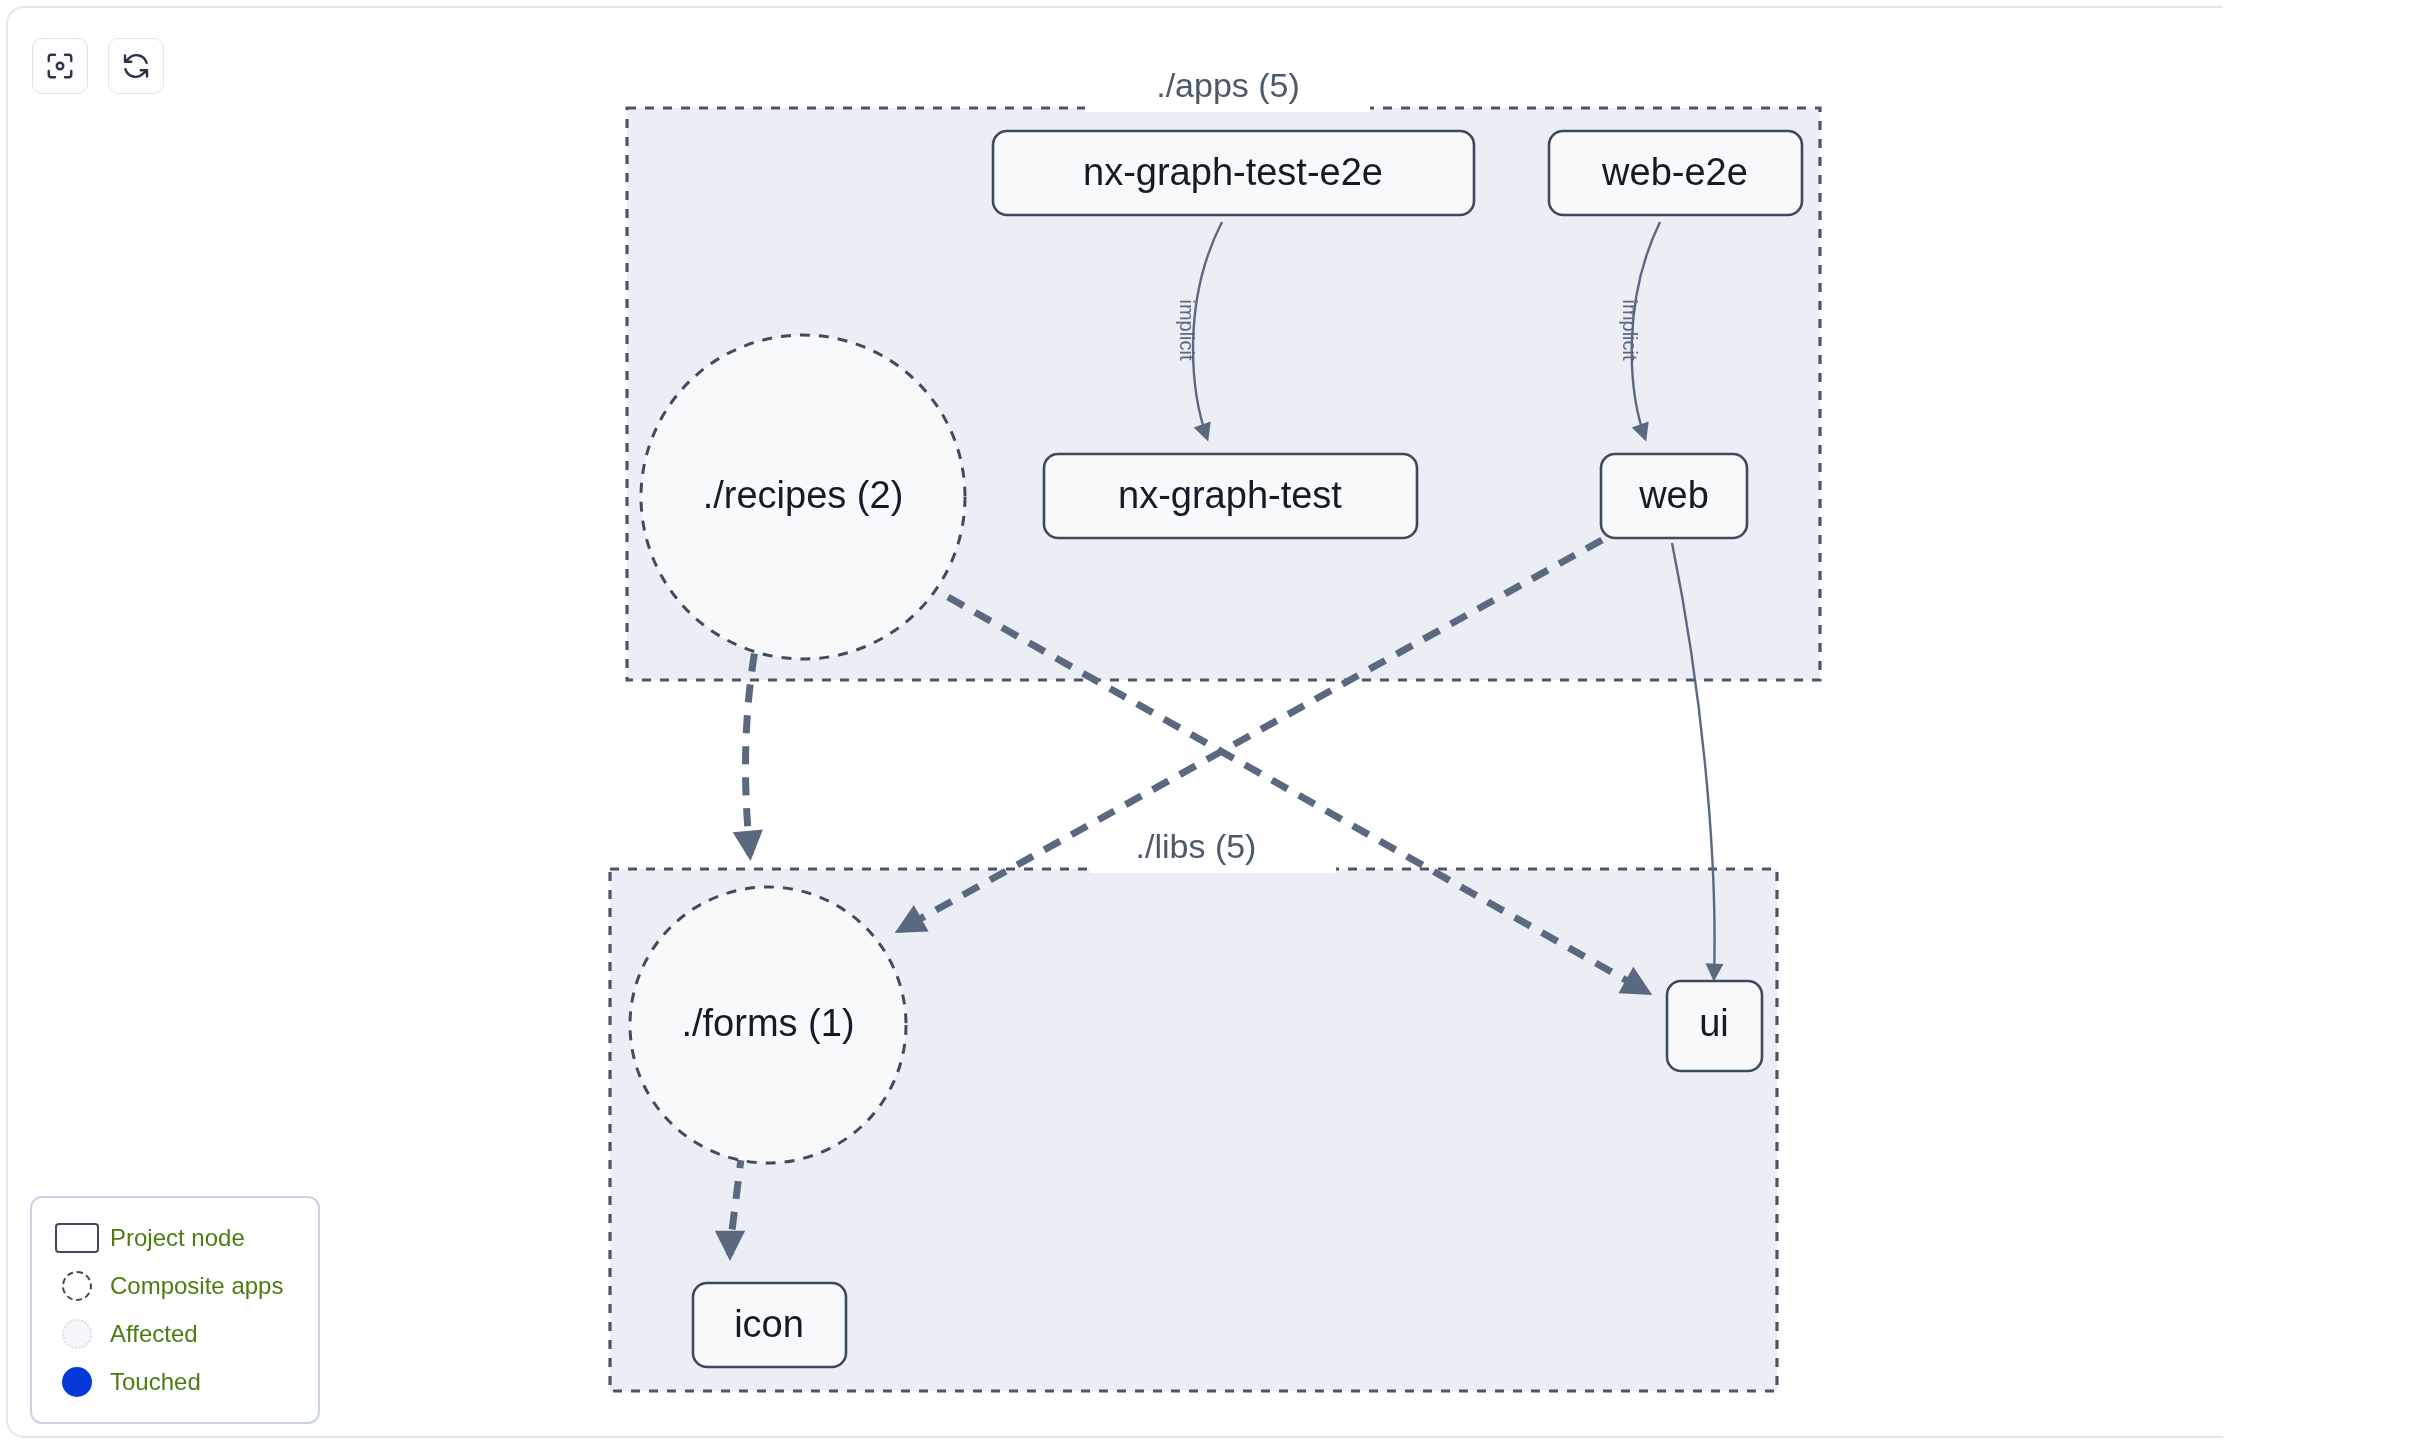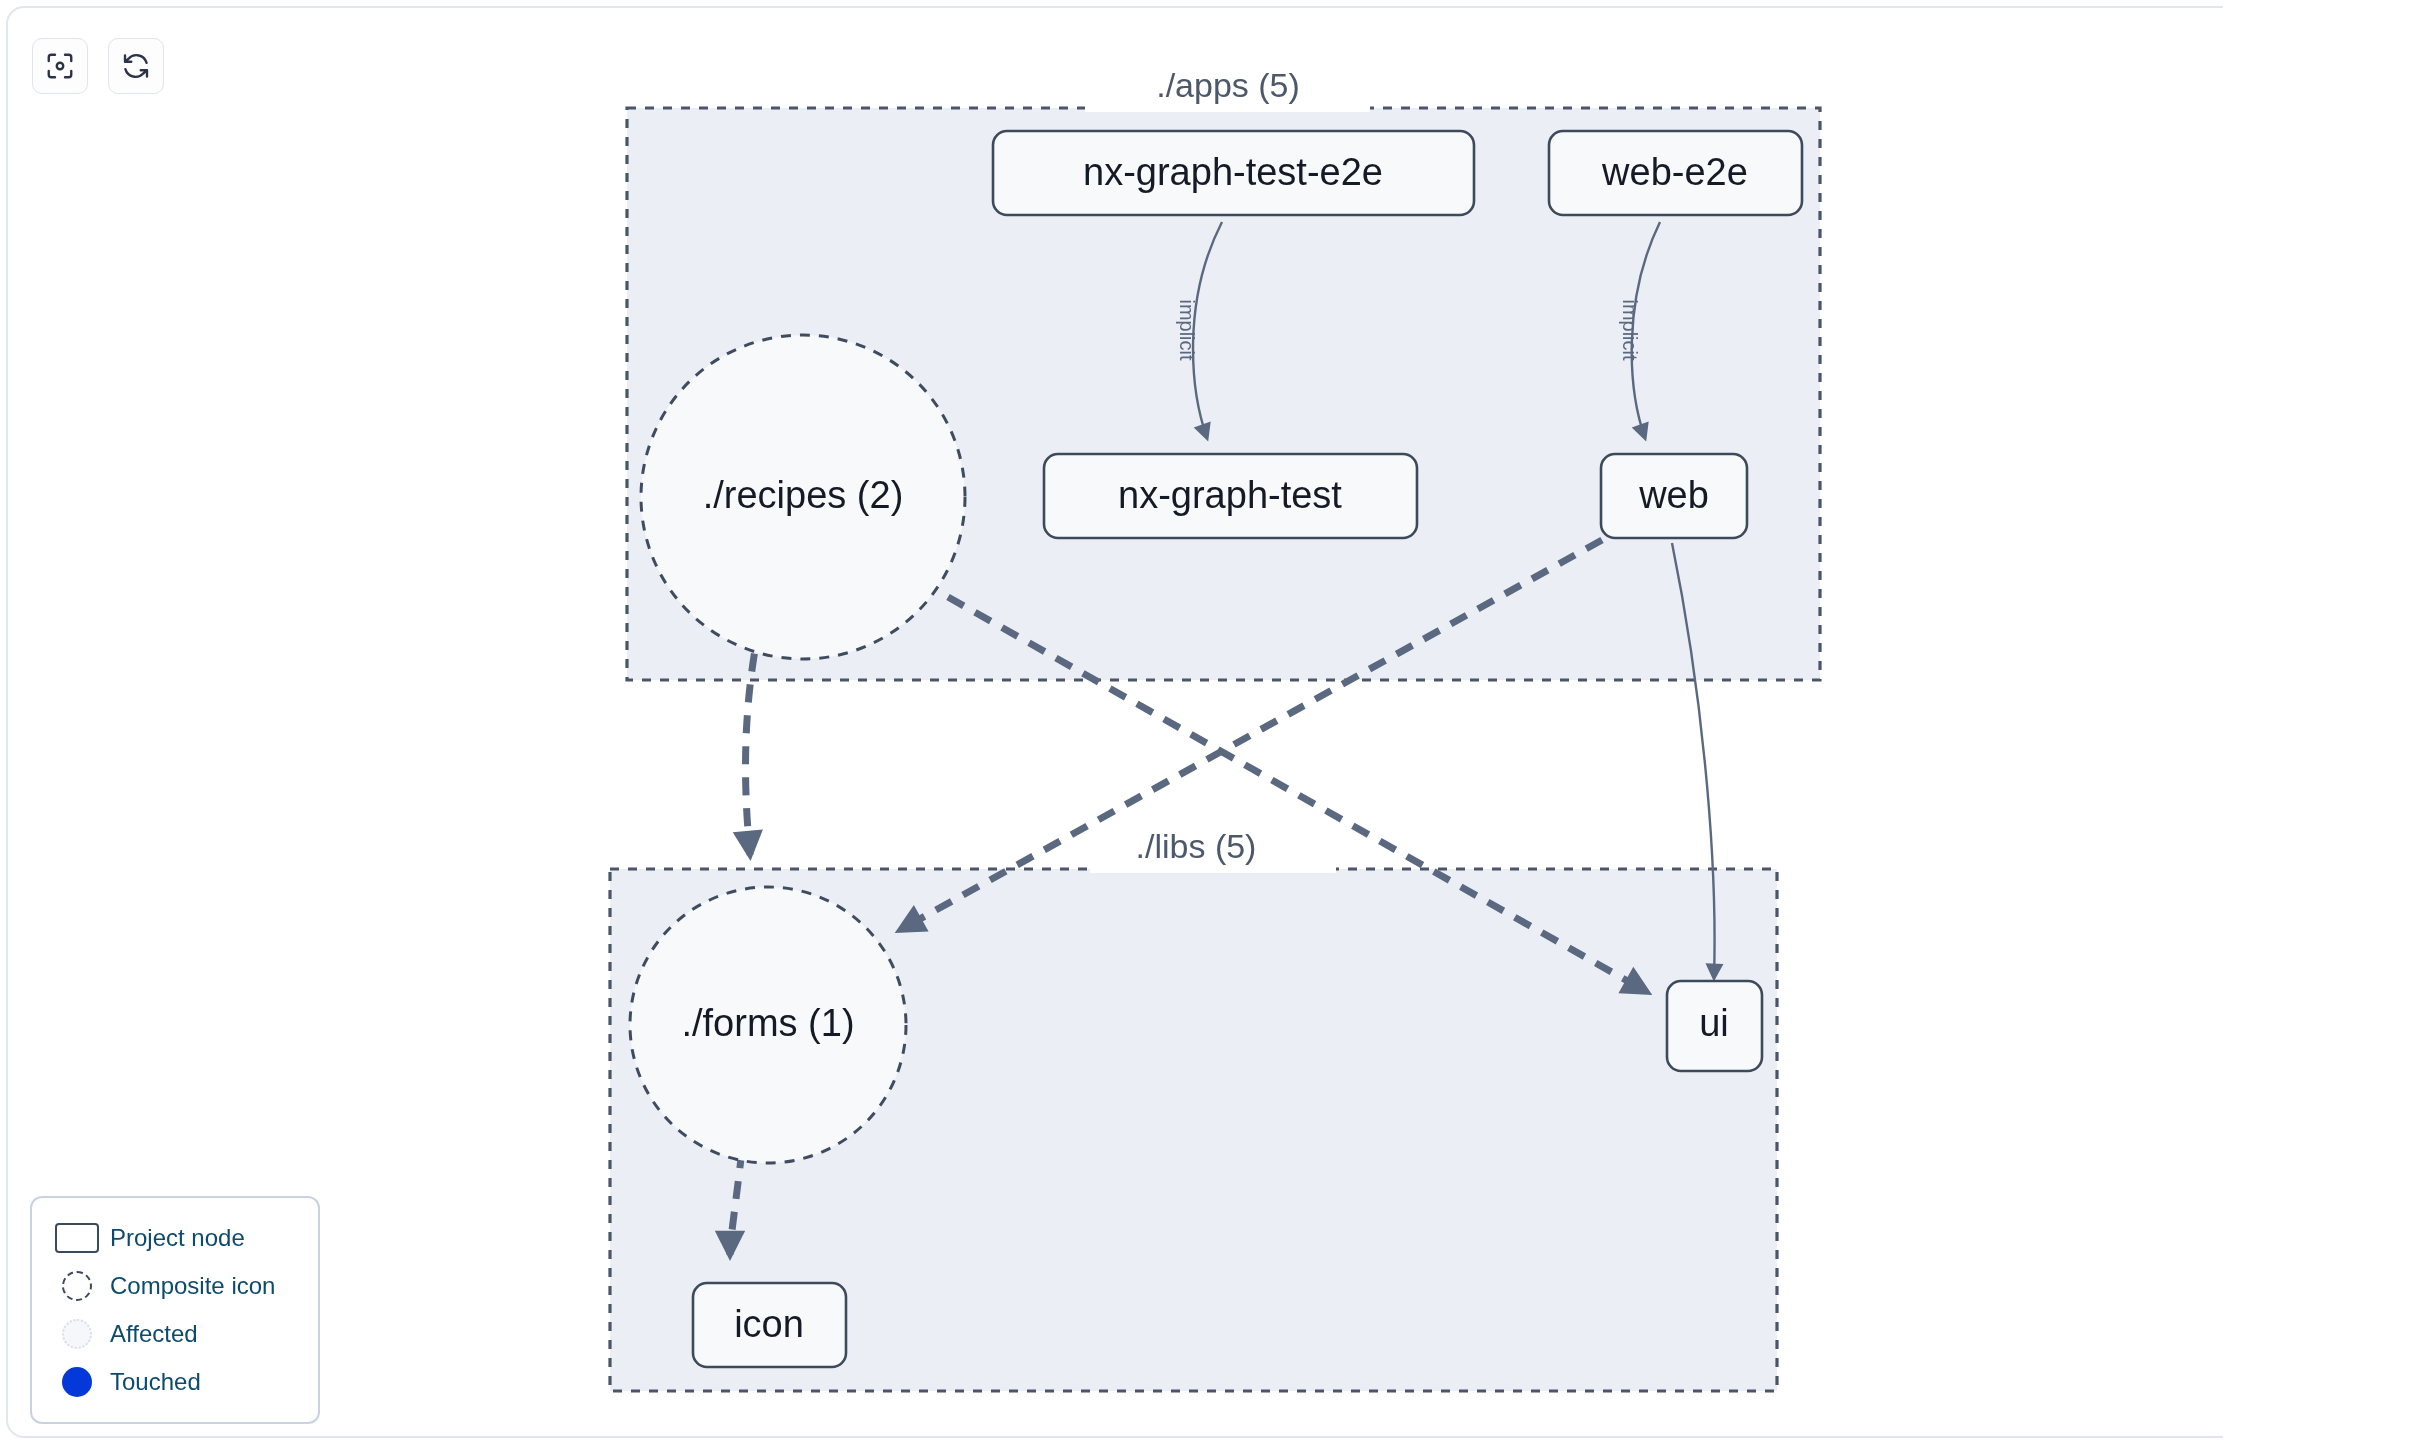--- a/index.html
+++ b/index.html
@@ -143,21 +143,21 @@
   }
   .legend-swatch {
     width: 54px;
     flex: 0 0 54px;
     display: flex;
     align-items: center;
     justify-content: center;
   }
   .legend-text {
     font-size: 24px;
-    color: #0c4a6e;
+    color: #4d7c0f;
     font-family: "Liberation Sans", sans-serif;
     white-space: nowrap;
     margin-left: 6px;
   }
   .sw-project {
     width: 44px; height: 30px;
     border: 2.5px solid #3d4a5c;
     border-radius: 4px;
     background: #ffffff;
     box-sizing: border-box;
@@ -310,21 +310,21 @@
     <div class="legend-row">
       <span class="legend-swatch">
         <span class="sw-project"></span>
       </span>
       <span class="legend-text">Project node</span>
     </div>
     <div class="legend-row">
       <span class="legend-swatch">
         <span class="sw-composite"></span>
       </span>
-      <span class="legend-text">Composite icon</span>
+      <span class="legend-text">Composite apps</span>
     </div>
     <div class="legend-row">
       <span class="legend-swatch">
         <span class="sw-affected"></span>
       </span>
       <span class="legend-text">Affected</span>
     </div>
     <div class="legend-row">
       <span class="legend-swatch">
         <span class="sw-touched"></span>

